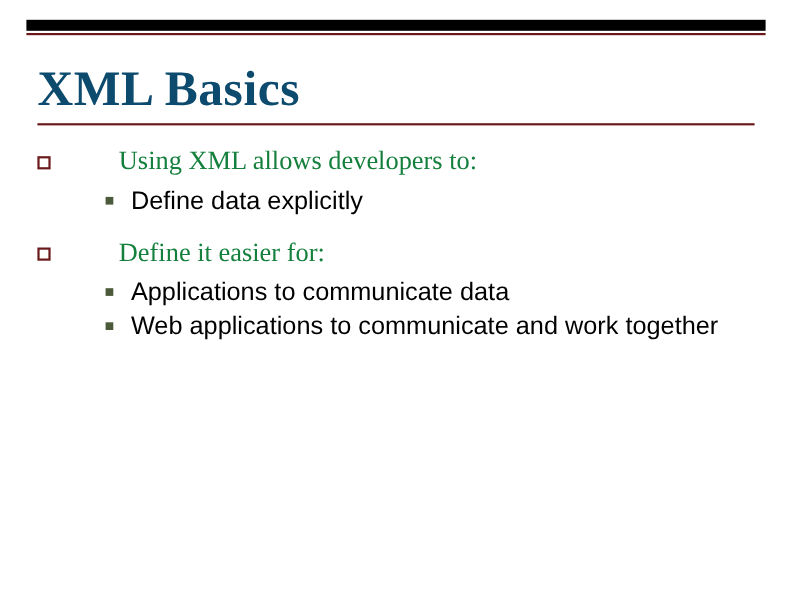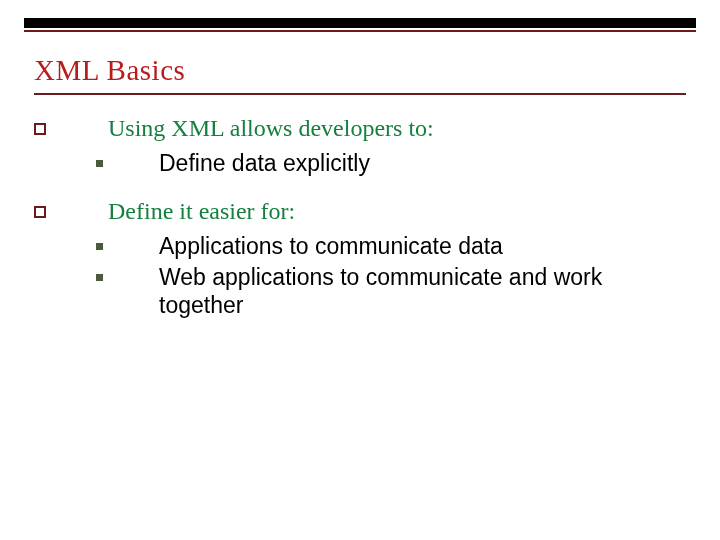--- a/index.html
+++ b/index.html
@@ -24,23 +24,23 @@
   .underline-wrap {
     margin: 2px 24px 0 24px;
     border-bottom: 2px solid #6a1a1a;
   }
   .title-area {
     margin: 22px 34px 0 34px;
     border-bottom: 2px solid #6a1a1a;
     padding-bottom: 6px;
   }
   .title {
-    font-size: 29px;
-    font-weight: 400;
-    color: #b91c1c;
+    font-size: 45px;
+    font-weight: 700;
+    color: #0c4a6e;
     letter-spacing: 0.5px;
   }
   .content {
     margin: 18px 34px 0 34px;
   }
   .lvl1 {
     list-style: none;
     margin: 0;
     padding: 0;
   }
@@ -83,21 +83,20 @@
     background: #4a5a3a;
     margin-top: 11px;
     margin-right: 16px;
     flex-shrink: 0;
   }
   .lvl2-text {
     font-size: 23px;
     font-family: Arial, Helvetica, sans-serif;
     color: #000;
     line-height: 1.25;
-    margin-left: 40px;
   }
 </style>
 </head>
 <body>
 
 <div class="slide">
   <div class="top-rule"></div>
   <div class="underline-wrap"></div>
 
   <div class="title-area">

